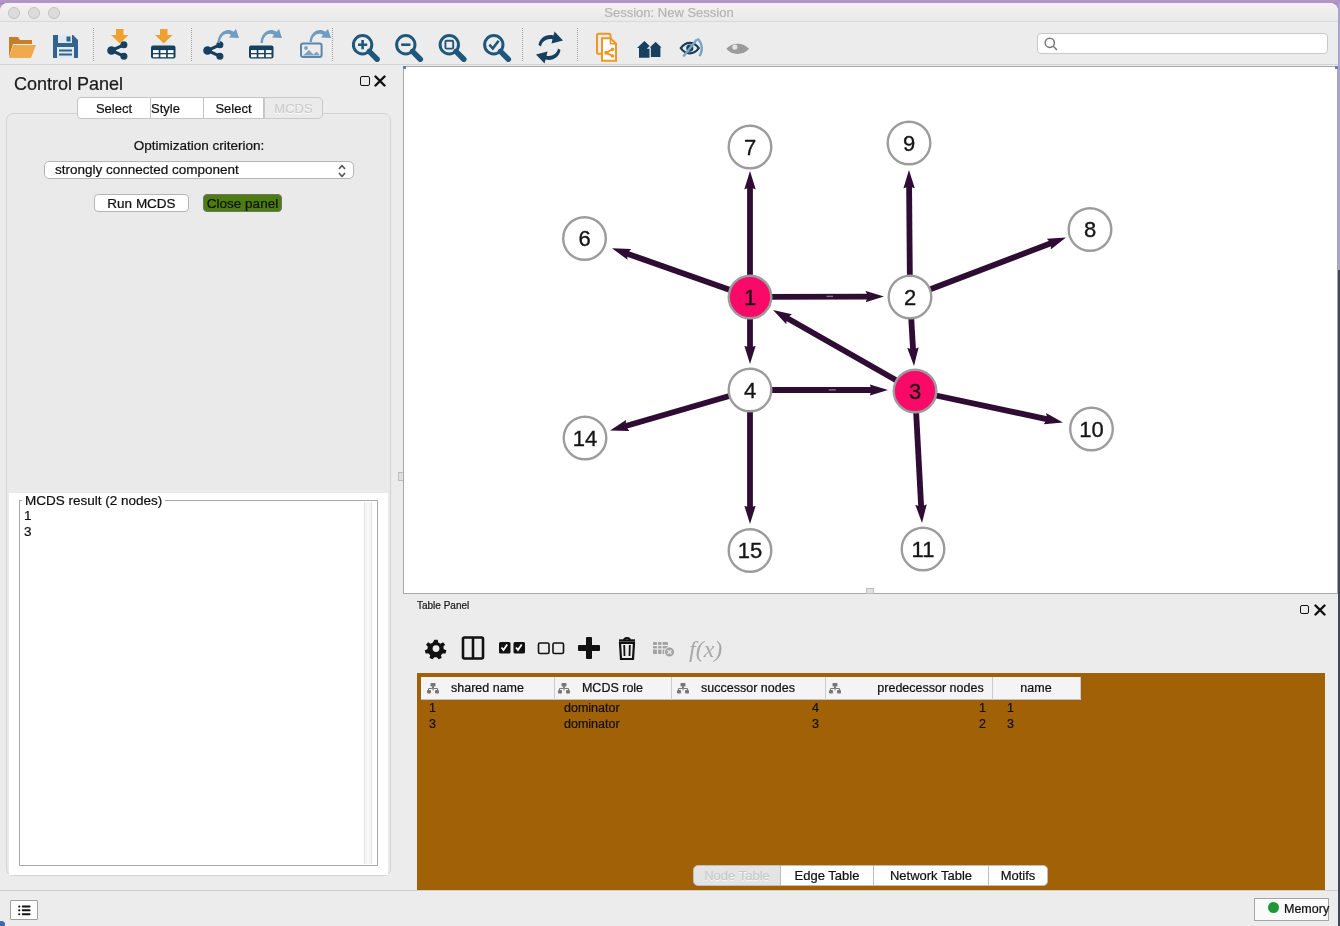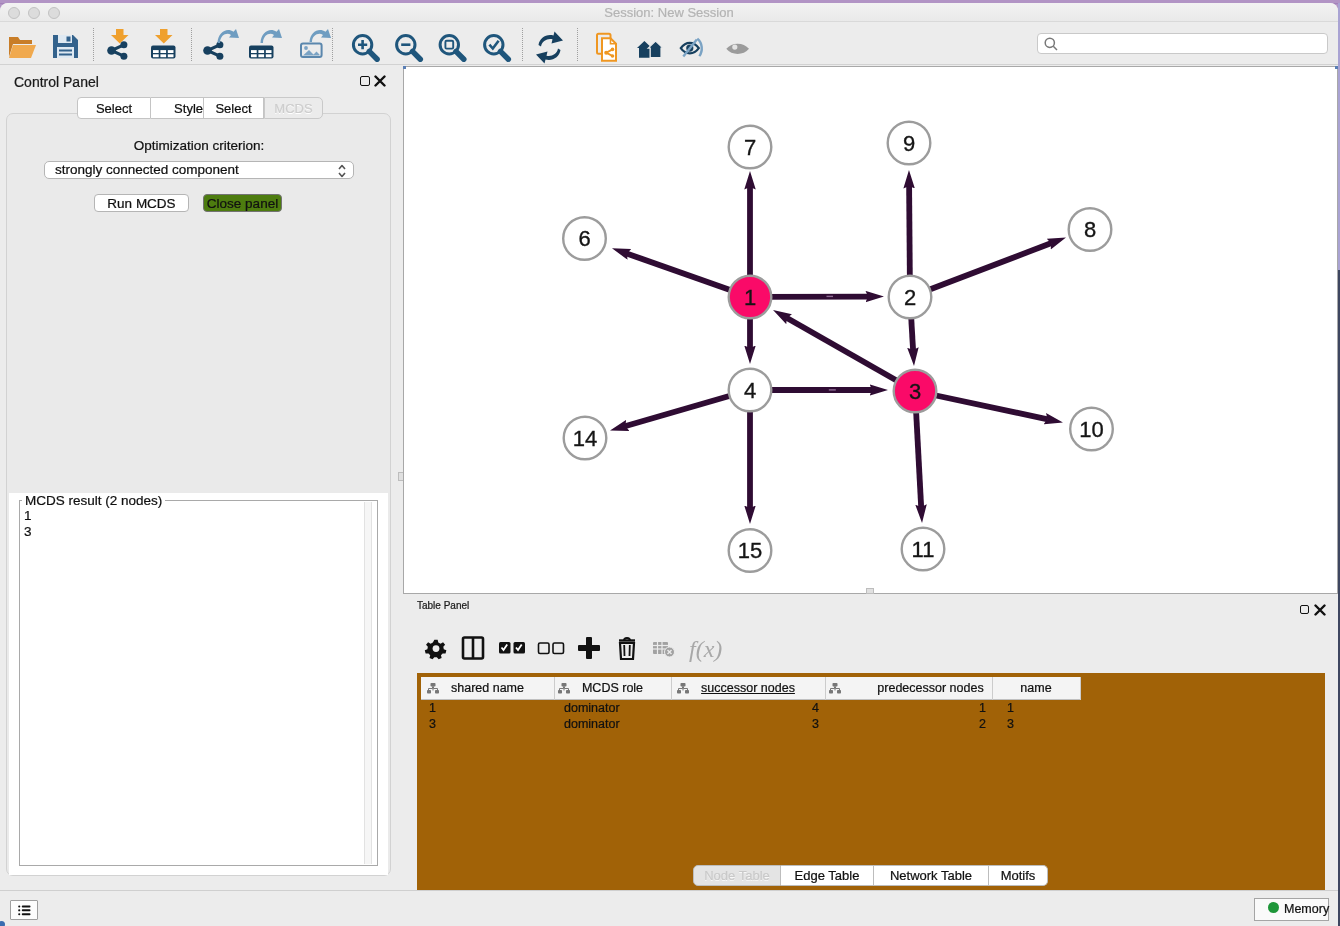--- a/index.html
+++ b/index.html
@@ -172,31 +172,31 @@
 
     <div class="abs" style="left:1037px;top:9.5px;width:291px;height:21px;background:#fff;border:1px solid #c9c9c9;border-radius:4px;">
       <svg width="16" height="16" style="position:absolute;left:5px;top:2px;" viewBox="0 0 16 16">
           <circle cx="6.8" cy="6.8" r="4.6" fill="none" stroke="#787878" stroke-width="1.5"></circle>
           <line x1="10.3" y1="10.3" x2="14" y2="14" stroke="#787878" stroke-width="1.5"></line>
         </svg>
     </div>
   </div>
 
   <div class="abs" id="cp" style="left:0;top:63px;width:398px;height:827px;">
-    <div class="abs" style="left:14px;top:8px;font-size:14px;color:#1a1a1a;">Control Panel</div>
+    <div class="abs" style="left:14px;top:8px;font-size:18px;color:#1a1a1a;">Control Panel</div>
     <div class="abs" style="left:360px;top:10px;width:10px;height:10px;border:1.5px solid #111;border-radius:2px;"></div>
     <svg class="abs" style="left:374px;top:9px;" width="12" height="12" viewBox="0 0 12 12">
         <path d="M1.5 1.5 L10.5 10.5 M10.5 1.5 L1.5 10.5" stroke="#111" stroke-width="2.4" stroke-linecap="round"></path>
       </svg>
 
     <div class="abs" style="left:6px;top:47px;width:385px;height:763px;background:#eaeaea;border:1px solid #d2d2d2;border-radius:7px;"></div>
 
     <div class="abs" style="left:77px;top:31px;width:246px;height:22px;">
       <div class="abs" style="left:0;top:0;width:74px;height:22px;background:#fff;border:1px solid #c4c4c4;border-radius:4px 0 0 4px;text-align:center;font-size:13px;line-height:21px;color:#111;">Select</div>
-      <div class="abs" style="left:74px;top:0;width:53px;height:22px;background:#fff;border:1px solid #c4c4c4;border-left:none;text-align:right;font-size:13px;line-height:21px;color:#111;">Style</div>
+      <div class="abs" style="left:74px;top:0;width:53px;height:22px;background:#fff;border:1px solid #c4c4c4;border-left:none;text-align:left;font-size:13px;line-height:21px;color:#111;">Style</div>
       <div class="abs" style="left:127px;top:0;width:60px;height:22px;background:#fff;border:1px solid #c4c4c4;border-left:none;text-align:center;font-size:13px;line-height:21px;color:#111;">Select</div>
       <div class="abs" style="left:187px;top:0;width:59px;height:22px;background:#ebebeb;border:1px solid #c9c9c9;border-radius:0 5px 5px 0;text-align:center;font-size:13px;line-height:21px;color:#cdcdcd;text-shadow:0 1px 0 #fff;">MCDS</div>
     </div>
 
     <div class="abs" style="left:0;top:72px;width:398px;text-align:center;font-size:13.5px;color:#111;">Optimization criterion:</div>
     <div class="abs" style="left:44px;top:95px;width:310px;height:18px;background:#fff;border:1px solid #b5b5b5;border-radius:5px;font-size:13.5px;line-height:16px;color:#111;padding-left:10px;">strongly connected component
       <svg width="10" height="14" style="position:absolute;right:6px;top:2px;" viewBox="0 0 10 14">
           <path d="M2 5 L5 1.5 L8 5" fill="none" stroke="#555" stroke-width="1.6" stroke-linejoin="round"></path>
           <path d="M2 9 L5 12.5 L8 9" fill="none" stroke="#555" stroke-width="1.6" stroke-linejoin="round"></path>
         </svg>
@@ -366,21 +366,21 @@
       <svg class="abs hicon" style="left:408.1px;" width="12" height="11" viewBox="0 0 12 11">
           <g fill="#777">
             <rect x="3.5" y="0" width="5" height="3.6" rx="0.8"></rect>
             <rect x="0" y="7" width="4" height="3.6" rx="0.8"></rect>
             <rect x="8" y="7" width="4" height="3.6" rx="0.8"></rect>
             <path d="M5.5 3.5 L5.5 5.5 L1.5 5.5 L1.5 7.5 M6.5 3.5 L6.5 5.5 L10.5 5.5 L10.5 7.5 M6 3.5 L6 7.5" stroke="#777" stroke-width="1" fill="none"></path>
           </g>
         </svg>
       <div class="abs hdrtxt" style="left:0;width:133px;">shared name</div>
       <div class="abs hdrtxt" style="left:133px;width:117px;">MCDS role</div>
-      <div class="abs hdrtxt" style="left:250px;width:154px;text-decoration:underline;">successor nodes</div>
+      <div class="abs hdrtxt" style="left:250px;width:154px;">successor nodes</div>
       <div class="abs hdrtxt" style="left:404px;width:167px;padding-left:44px;">predecessor nodes</div>
       <div class="abs hdrtxt" style="left:571px;width:88px;">name</div>
 
       <div class="abs rowtxt" style="left:8px;top:23px;">1<br>3</div>
       <div class="abs rowtxt" style="left:143px;top:23px;">dominator<br>dominator</div>
       <div class="abs rowtxt" style="left:340px;top:23px;width:58px;text-align:right;">4<br>3</div>
       <div class="abs rowtxt" style="left:500px;top:23px;width:65px;text-align:right;">1<br>2</div>
       <div class="abs rowtxt" style="left:586px;top:23px;">1<br>3</div>
     </div>
 

